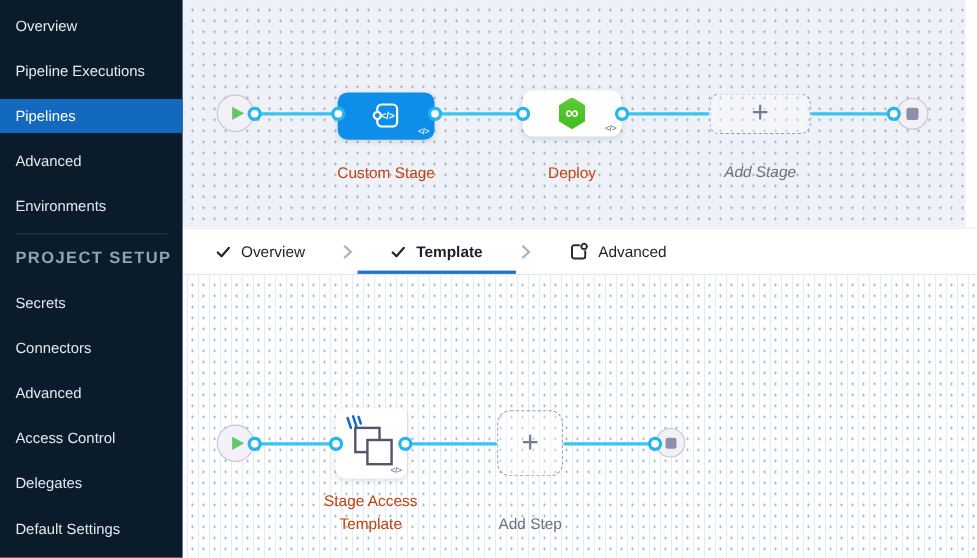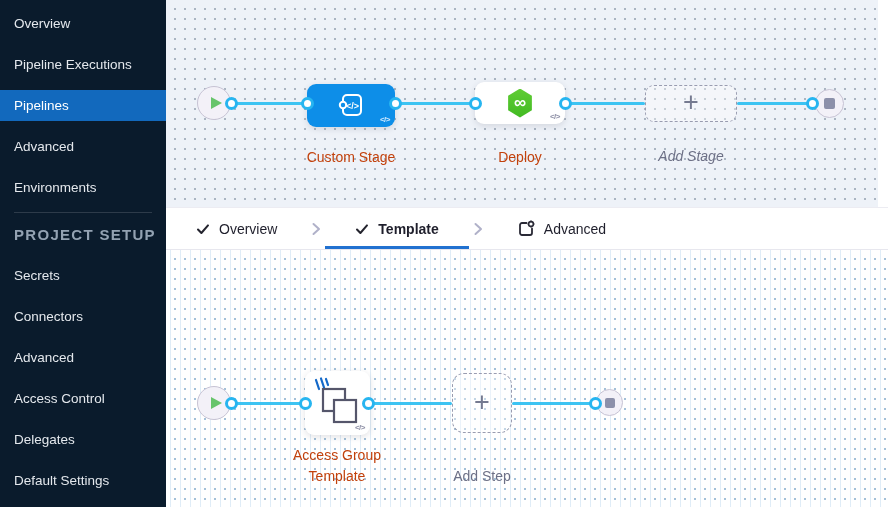--- a/index.html
+++ b/index.html
@@ -169,16 +169,16 @@
 
   <div class="dashed-box" style="left:286px; top:373px; width:60px; height:60px; border-radius:12px;">
     <span class="plus-glyph">+</span>
   </div>
 
   <div class="term-circle" style="left:430px; top:389px; width:27px; height:27px;">
     <div class="stop-sq" style="width:10px; height:10px;"></div>
   </div>
   <div class="port" style="left:422.5px; top:396.5px;"></div>
 
-  <div class="pnode-label" style="left:101px; top:445px;">Access Group Template</div>
+  <div class="pnode-label" style="left:101px; top:445px;">Stage Access Template</div>
   <div class="pnode-label gray" style="left:246px; top:466px;">Add Step</div>
 
 </div>
 
 </body></html>

